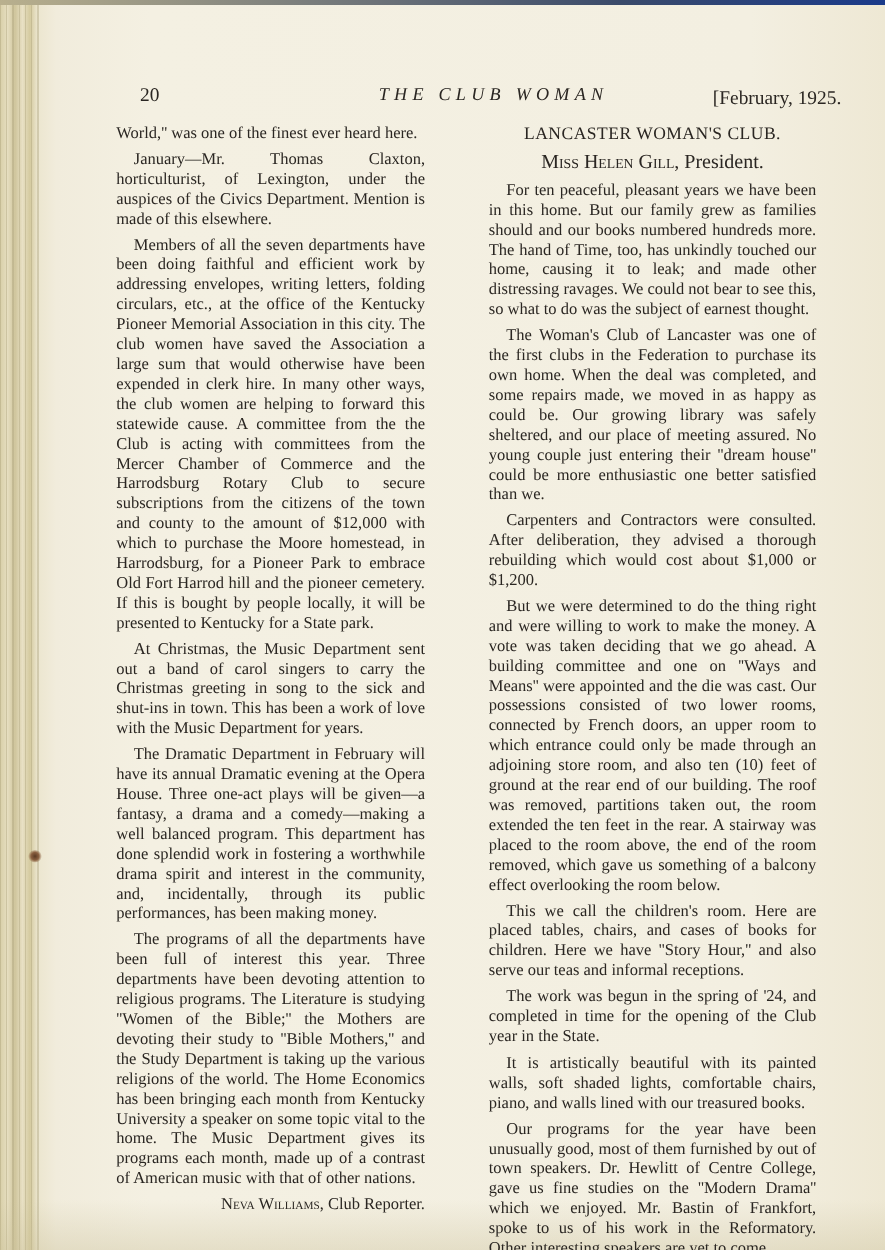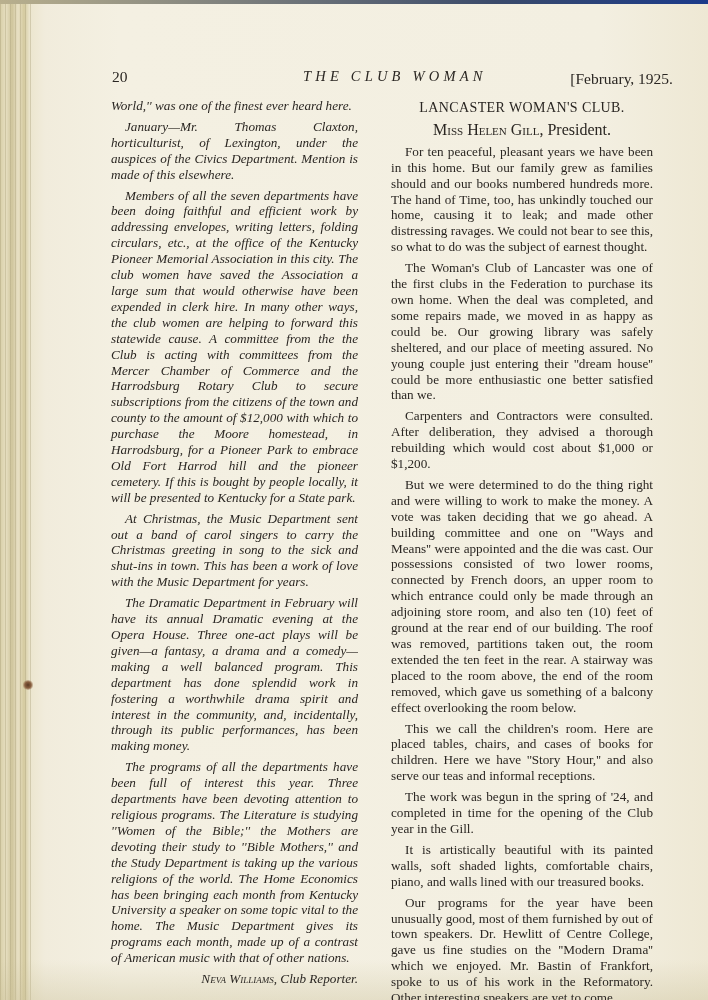--- a/index.html
+++ b/index.html
@@ -30,21 +30,21 @@
   .running-title {
     position: absolute; left: 195px; top: 2px;
     font-style: italic; letter-spacing: 4.2px; font-size: 14.5px;
   }
   .issue-date { position: absolute; right: 0; top: 4px; }
 
   .col {
     position: absolute; font-size: 13.2px; line-height: 15.9px;
     text-align: justify; hyphens: manual;
   }
-  .col-left { left: 111px; top: 98px; width: 247px; font-style: italic; }
+  .col-left { left: 93px; top: 98px; width: 247px; }
   .col-right { left: 391px; top: 100px; width: 262px; }
   .col p { margin: 0 0 5px 0; text-indent: 14px; }
   .col p.cont { text-indent: 0; }
   .article-title {
     text-align: center; font-size: 14px; letter-spacing: 0.4px; margin: 0 0 6px 0;
   }
   .byline {
     text-align: center; font-size: 16px; margin: 0 0 6px 0;
   }
   .sc { font-variant: small-caps; }
@@ -92,17 +92,17 @@
 <div class="col col-right">
   <div class="article-title">LANCASTER WOMAN'S CLUB.</div>
   <div class="byline">
     <span class="sc">Miss Helen Gill</span><span>, President.</span>
   </div>
   <p>For ten peaceful, pleasant years we have been in this home. But our family grew as families should and our books numbered hundreds more. The hand of Time, too, has unkindly touched our home, causing it to leak; and made other distressing ravages. We could not bear to see this, so what to do was the subject of earnest thought.</p>
   <p>The Woman's Club of Lancaster was one of the first clubs in the Federation to purchase its own home. When the deal was completed, and some repairs made, we moved in as happy as could be. Our growing library was safely sheltered, and our place of meeting assured. No young couple just entering their ''dream house'' could be more enthusiastic one better satisfied than we.</p>
   <p>Carpenters and Contractors were consulted. After deliberation, they advised a thorough rebuilding which would cost about $1,000 or $1,200.</p>
   <p>But we were determined to do the thing right and were willing to work to make the money. A vote was taken deciding that we go ahead. A building committee and one on ''Ways and Means'' were appointed and the die was cast. Our possessions consisted of two lower rooms, connected by French doors, an upper room to which entrance could only be made through an adjoining store room, and also ten (10) feet of ground at the rear end of our building. The roof was removed, partitions taken out, the room extended the ten feet in the rear. A stairway was placed to the room above, the end of the room removed, which gave us something of a balcony effect overlooking the room below.</p>
   <p>This we call the children's room. Here are placed tables, chairs, and cases of books for children. Here we have ''Story Hour,'' and also serve our teas and informal receptions.</p>
-  <p>The work was begun in the spring of '24, and completed in time for the opening of the Club year in the Gill.</p>
+  <p>The work was begun in the spring of '24, and completed in time for the opening of the Club year in the State.</p>
   <p>It is artistically beautiful with its painted walls, soft shaded lights, comfortable chairs, piano, and walls lined with our treasured books.</p>
   <p>Our programs for the year have been unusually good, most of them furnished by out of town speakers. Dr. Hewlitt of Centre College, gave us fine studies on the ''Modern Drama'' which we enjoyed. Mr. Bastin of Frankfort, spoke to us of his work in the Reformatory. Other interesting speakers are yet to come.</p>
 
 </div>
 
 </body></html>

